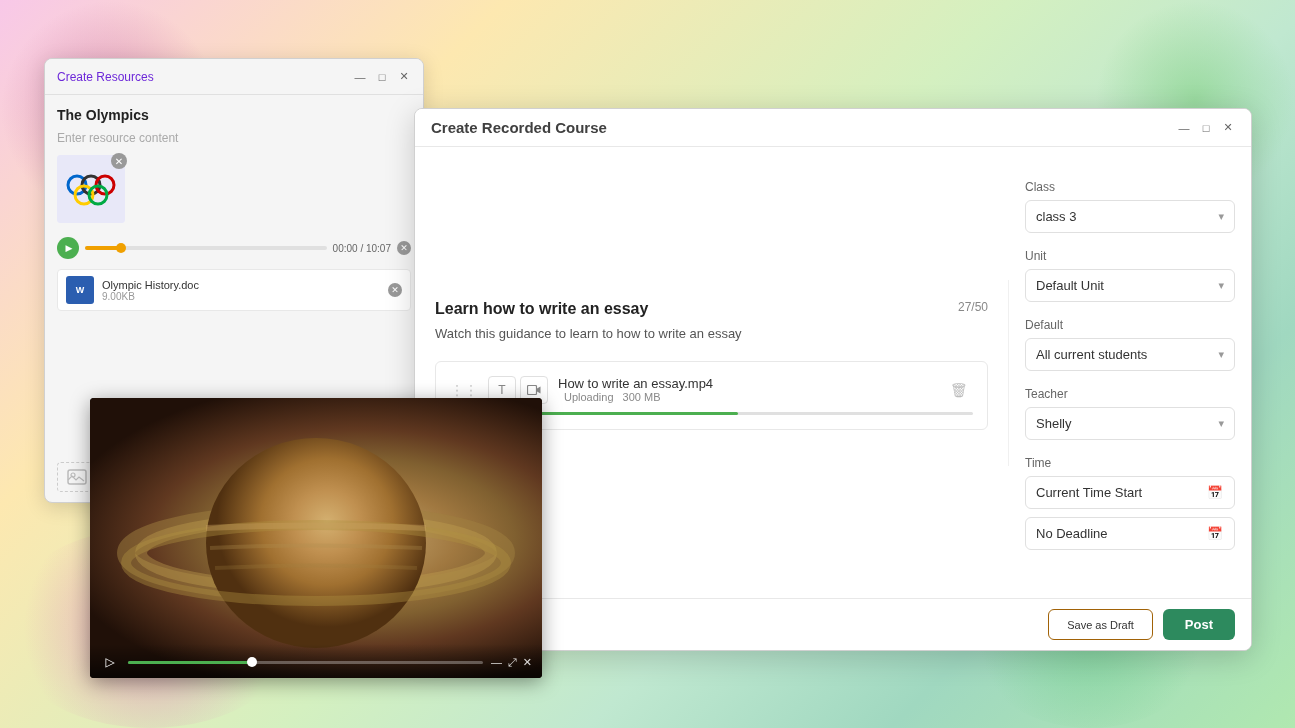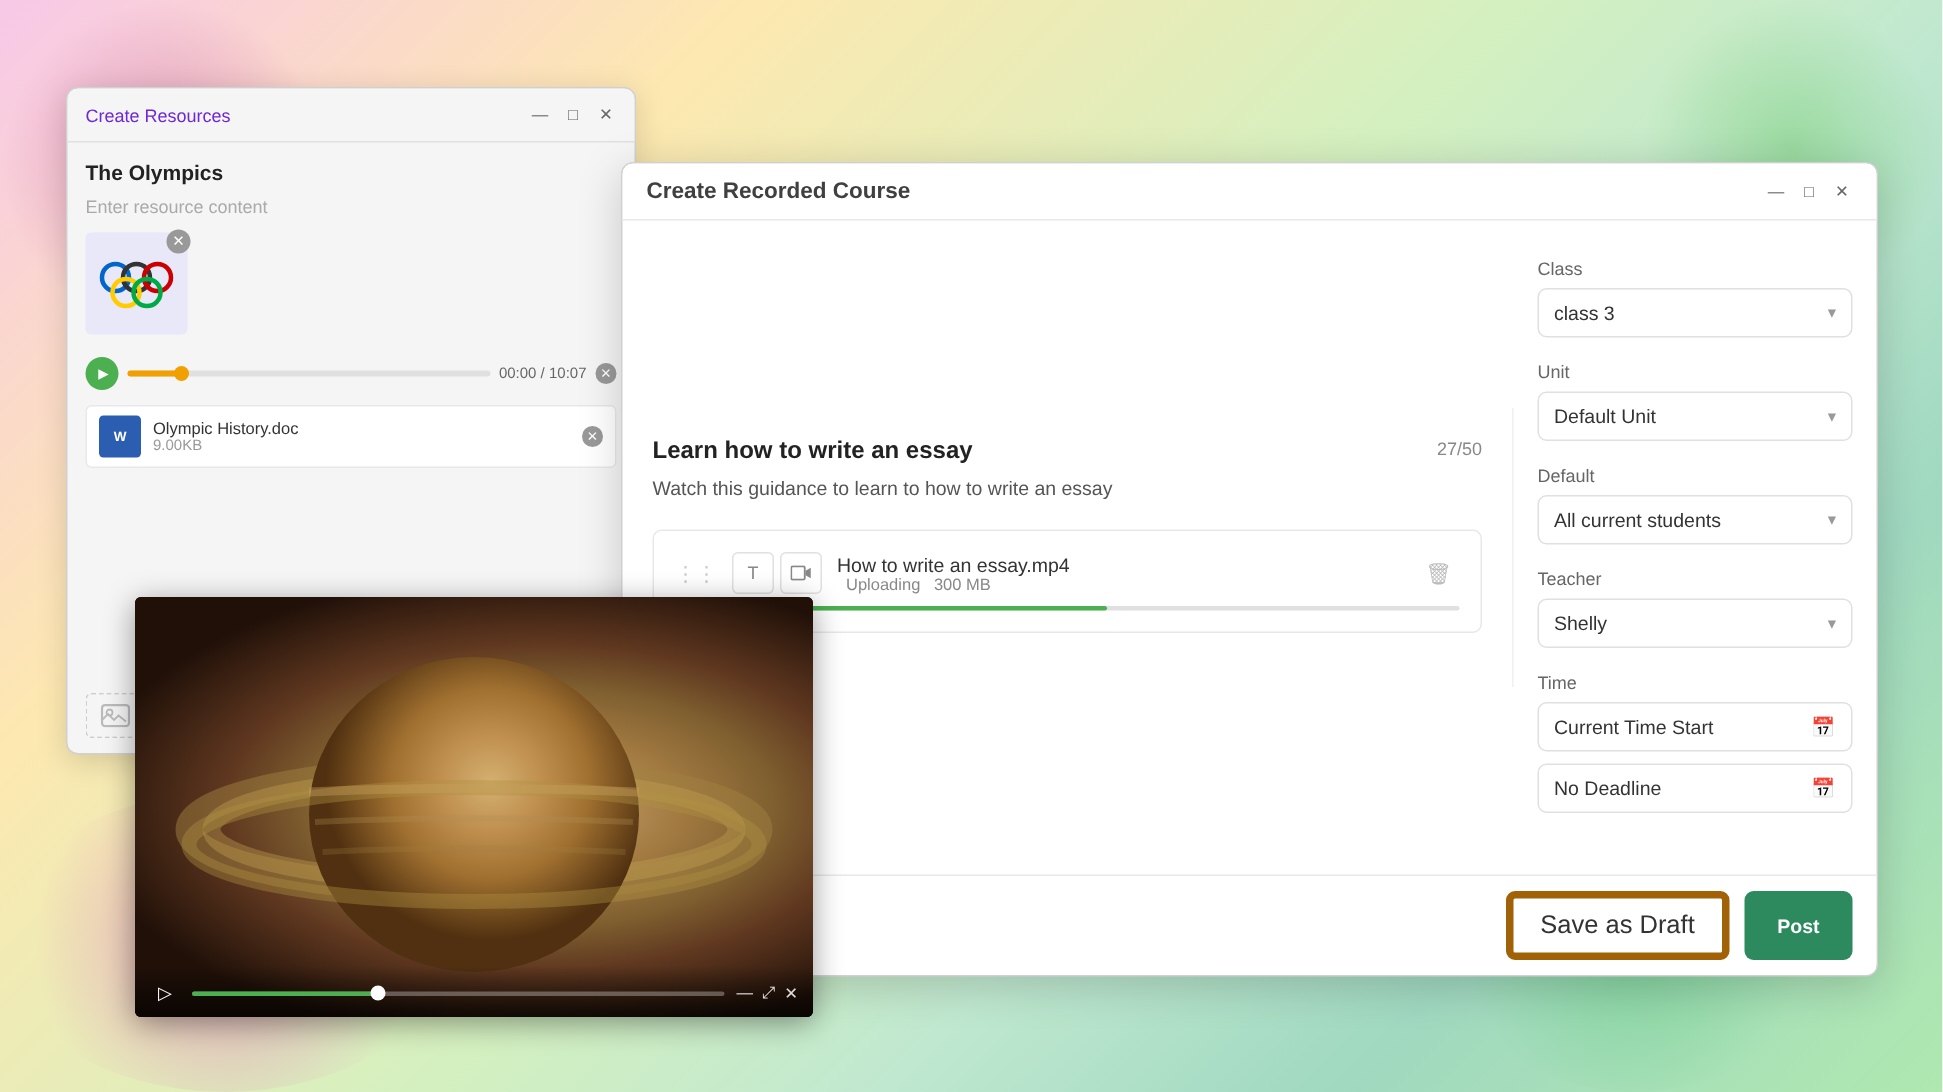--- a/index.html
+++ b/index.html
@@ -507,25 +507,25 @@
       padding: 10px 16px;
       border-top: 1px solid #e8e8e8;
       display: flex;
       justify-content: flex-end;
       gap: 10px;
       flex-shrink: 0;
       background: white;
     }
     .btn-save-draft {
       padding: 8px 18px;
-      border: 5px solid #a16207;
+      border: 1px solid #a16207;
       border-radius: 6px;
       background: white;
       color: #333;
-      font-size: 17px;
+      font-size: 11px;
       cursor: pointer;
     }
     .btn-post {
       padding: 8px 22px;
       border: none;
       border-radius: 6px;
       background: #2d8a5e;
       color: white;
       font-size: 13px;
       font-weight: 600;

